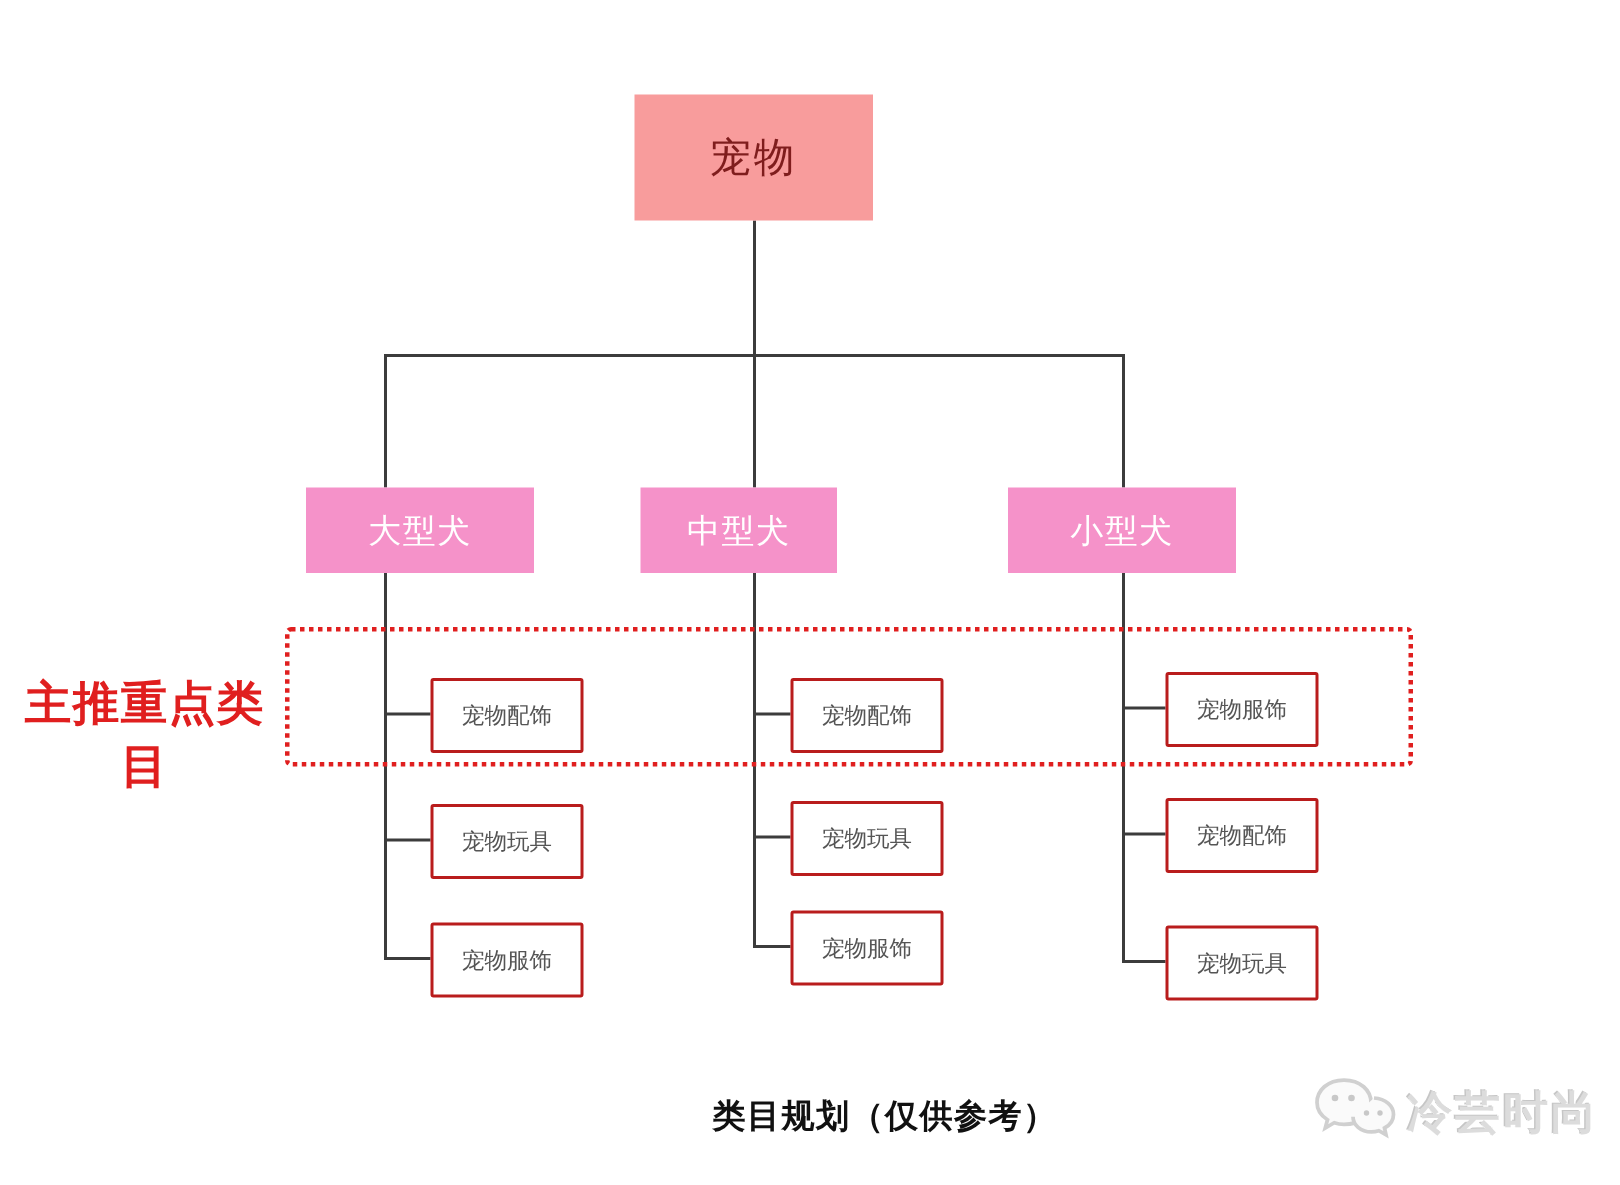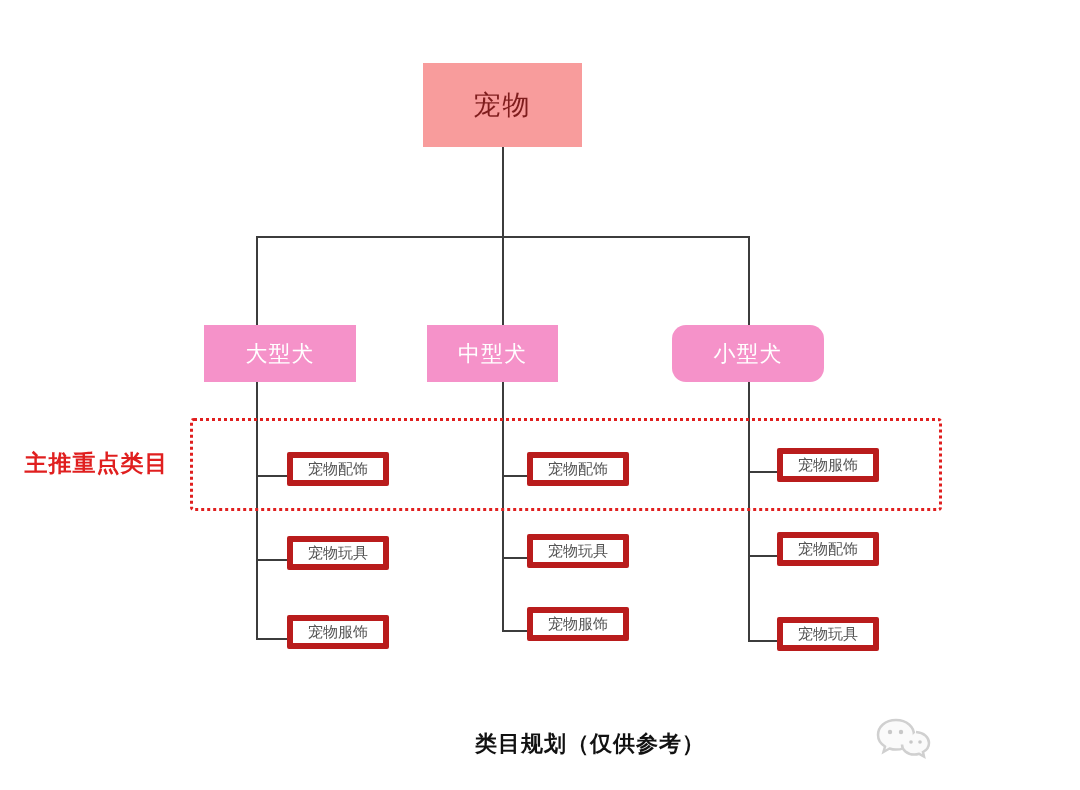--- a/index.html
+++ b/index.html
@@ -35,42 +35,42 @@
     width: 152px; height: 57px;
     background: #f592c9;
     color: #ffffff;
     font-size: 22px;
     letter-spacing: 1px;
     display: flex; align-items: center; justify-content: center;
   }
   
   .sub-box {
     position: absolute;
-    width: 102px; height: 34px;
+    width: 102px; height: 50px;
     background: #ffffff;
-    border: 6px solid #b91c1c;
+    border: 2px solid #b91c1c;
     border-radius: 2px;
     color: #555555;
     font-size: 15px;
     display: flex; align-items: center; justify-content: center;
   }
   
   .highlight-rect {
     position: absolute;
     left: 190px; top: 418px;
     width: 752px; height: 93px;
     border: 3px dotted #e01f1f;
     border-radius: 4px;
   }
   .highlight-label {
     position: absolute;
     left: 14px; top: 448px;
     width: 165px;
     color: #e01f1f;
-    font-size: 23px;
+    font-size: 31px;
     font-weight: bold;
     letter-spacing: 1px;
     text-align: center;
   }
   .caption {
     position: absolute;
     left: 400px; top: 729px;
     width: 380px;
     text-align: center;
     color: #111111;
@@ -119,21 +119,21 @@
   <div class="line" style="left:748px; top:555px; width:29px; height:2px;"></div>
   <div class="line" style="left:748px; top:640px; width:29px; height:2px;"></div>
 
   <div class="highlight-rect"></div>
   <div class="highlight-label">主推重点类目</div>
 
   <div class="root-box">宠物</div>
 
   <div class="cat-box" style="left:180px;margin-left:24px;">大型犬</div>
   <div class="cat-box" style="left:427px; width:131px;">中型犬</div>
-  <div class="cat-box" style="left:672px;border-radius:14px;">小型犬</div>
+  <div class="cat-box" style="left:672px;">小型犬</div>
 
   <div class="sub-box" style="left:287px; top:452px;">宠物配饰</div>
   <div class="sub-box" style="left:287px; top:536px;">宠物玩具</div>
   <div class="sub-box" style="left:287px; top:615px;">宠物服饰</div>
 
   <div class="sub-box" style="left:527px; top:452px;">宠物配饰</div>
   <div class="sub-box" style="left:527px; top:534px;">宠物玩具</div>
   <div class="sub-box" style="left:527px; top:607px;">宠物服饰</div>
 
   <div class="sub-box" style="left:777px; top:448px;">宠物服饰</div>
@@ -150,15 +150,16 @@
           <path d="M42 16 C50 16.5 55 21.5 55 27 C55 31 52.5 34.2 49 36 L50 40.5 L45.2 37.8 C43.7 38.3 42 38.6 40.2 38.6 C33 38.6 28 33.8 28 28.5" fill="#fafafa"></path>
         </g>
         <g fill="#c8c8c8">
           <circle cx="16" cy="16" r="2.2"></circle>
           <circle cx="27" cy="16" r="2.2"></circle>
           <circle cx="37" cy="26" r="1.8"></circle>
           <circle cx="46" cy="26" r="1.8"></circle>
         </g>
       </svg>
     </span>
+    <span class="watermark-text">冷芸时尚</span>
   </div>
 
 </div>
 
 </body></html>

